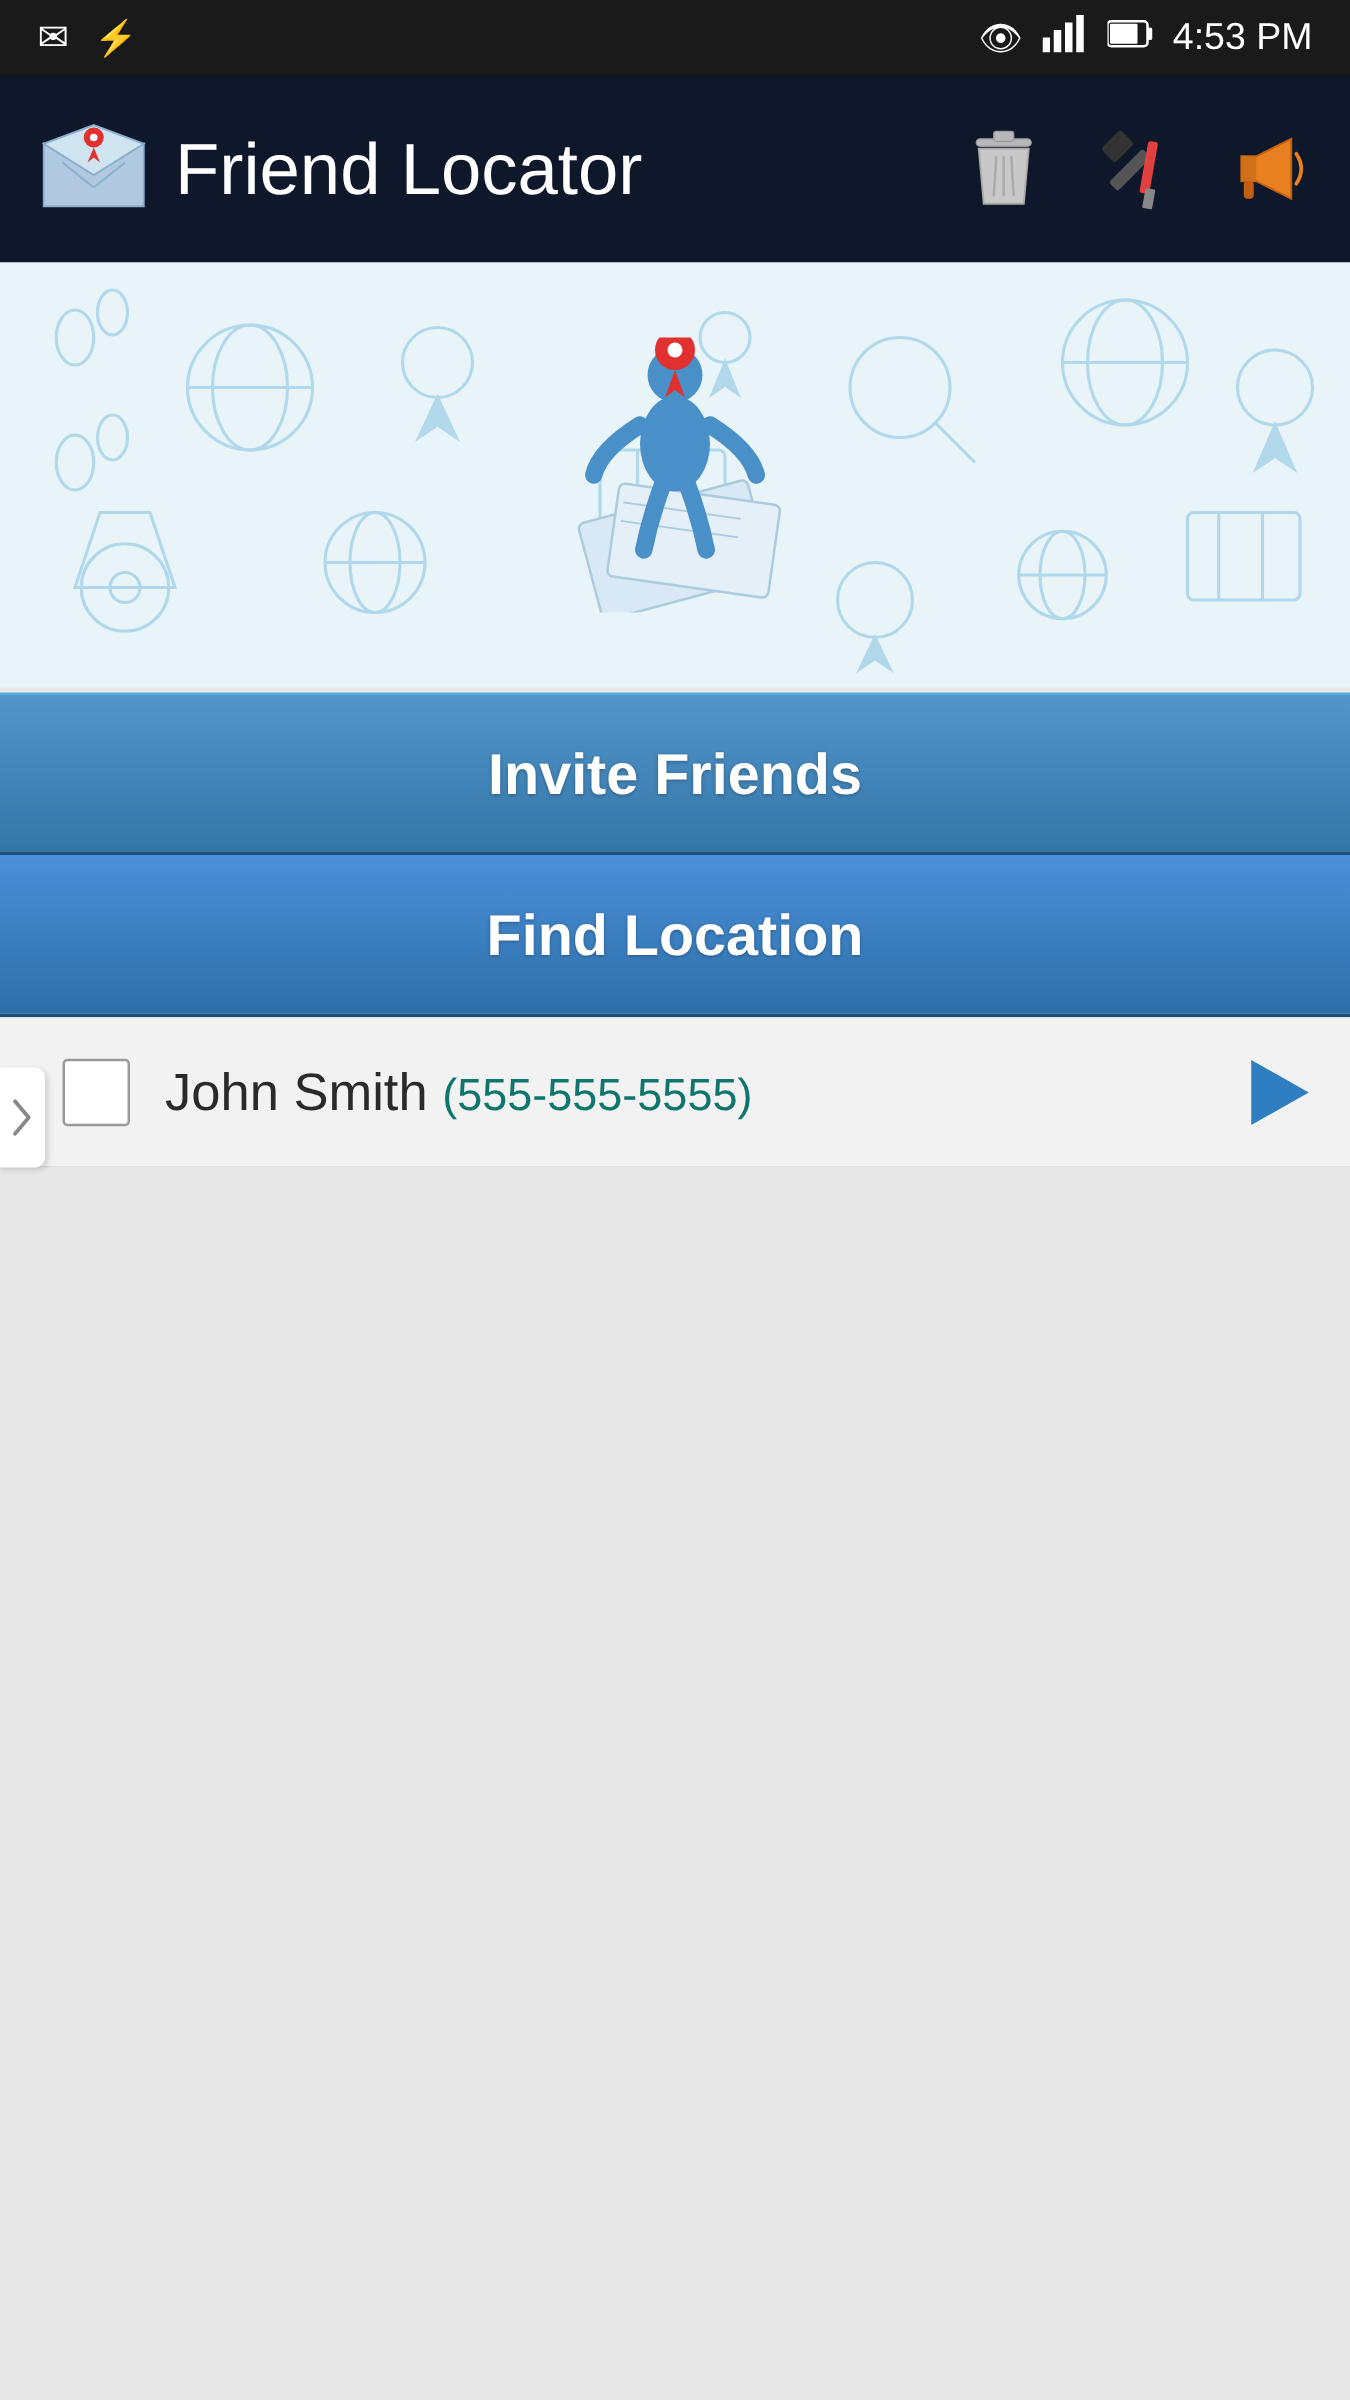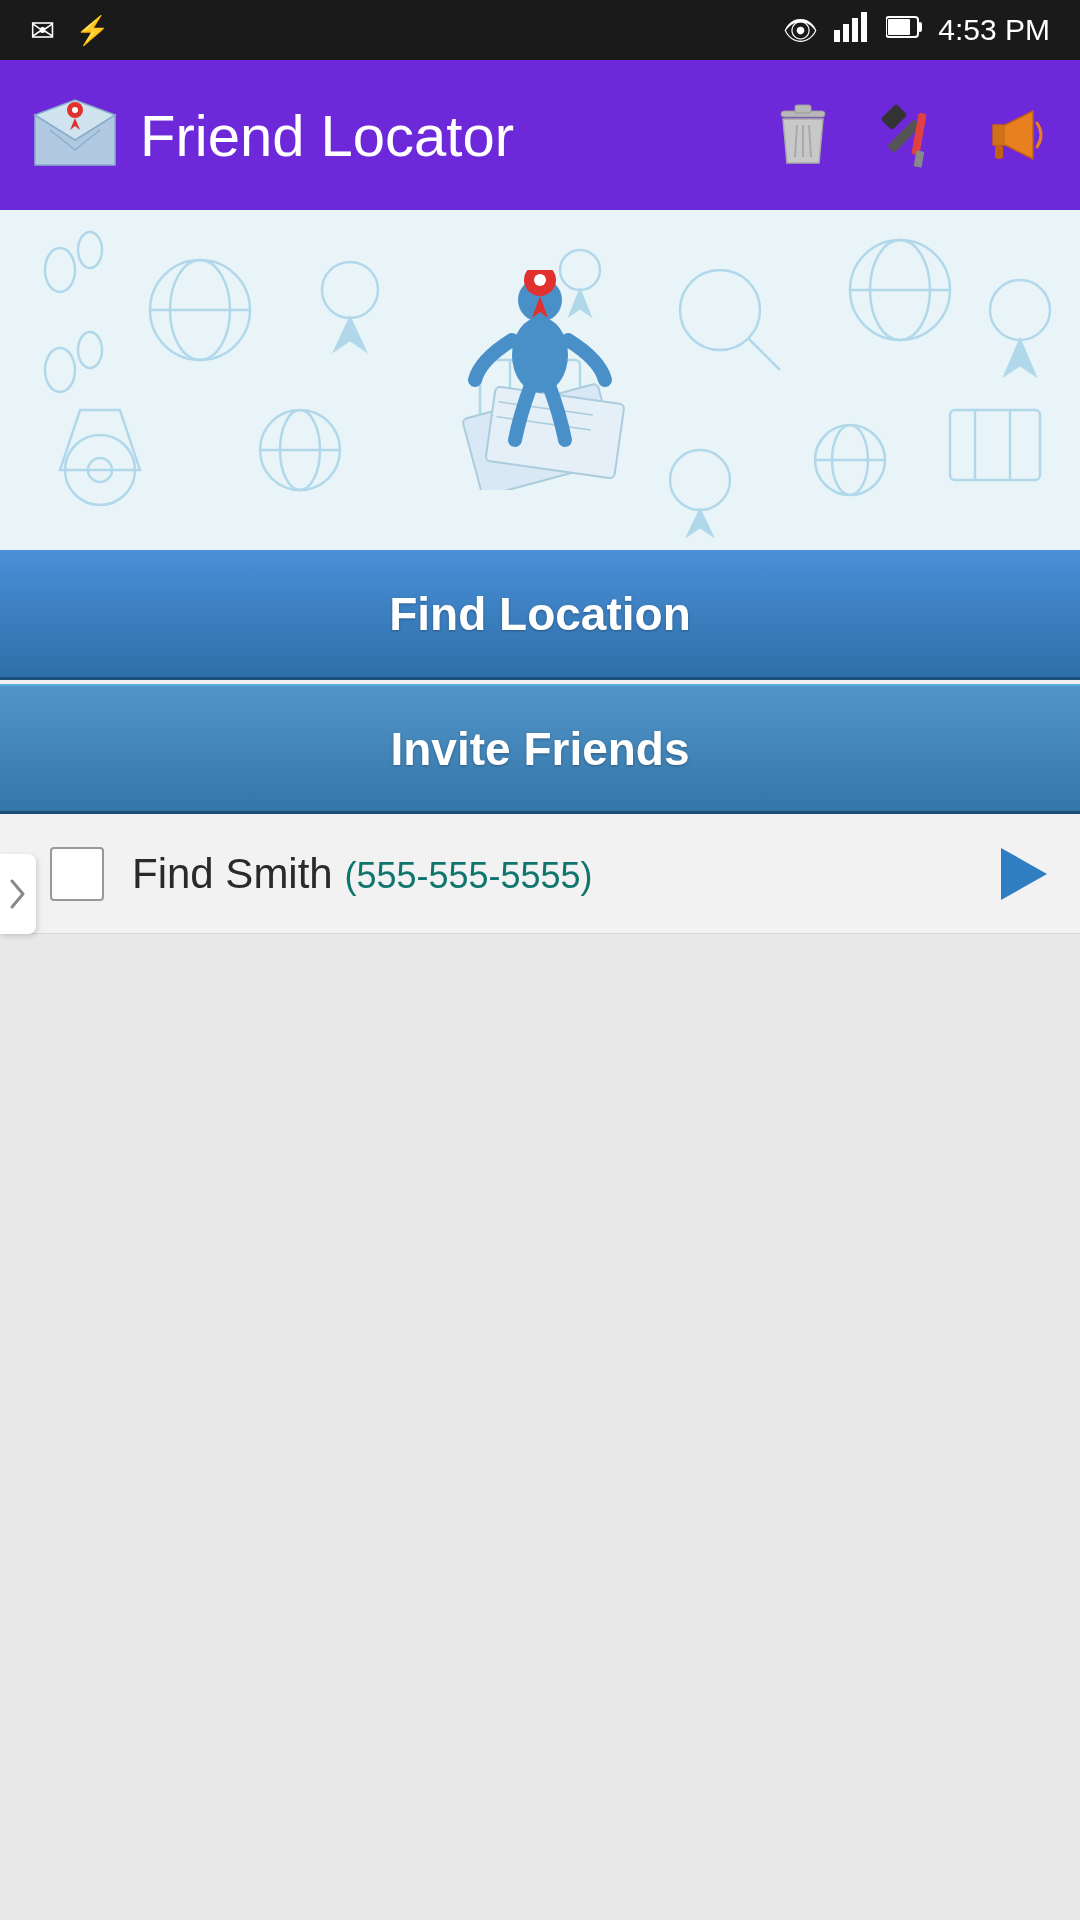--- a/index.html
+++ b/index.html
@@ -38,21 +38,21 @@
     .status-time {
       font-size: 30px;
       color: white;
       font-weight: 400;
     }
 
     
     .app-bar {
       width: 100%;
       height: 150px;
-      background: #6d28d9;
+      background: #0f172a;
       display: flex;
       align-items: center;
       padding: 0 30px;
       gap: 20px;
     }
     .app-bar-logo {
       width: 90px;
       height: 90px;
       flex-shrink: 0;
     }
@@ -379,36 +379,36 @@
       <path d="M110 118 Q120 145 125 170" stroke="#4a90c8" stroke-width="14" fill="none" stroke-linecap="round"></path>
 
       <circle cx="100" cy="10" r="16" fill="#e03030"></circle>
       <path d="M100 26 L92 48 L100 42 L108 48 Z" fill="#e03030"></path>
       <circle cx="100" cy="10" r="6" fill="white"></circle>
     </svg>
   </div>
 </div>
 
 <div class="btn-section">
+  <button class="big-button btn-invite">Invite Friends</button>
   <button class="big-button btn-find">Find Location</button>
-  <button class="big-button btn-invite">Invite Friends</button>
 </div>
 
 <div class="friend-list">
 
   <div class="side-chevron">
     <svg width="20" height="34" viewBox="0 0 20 34">
       <path d="M5 4 L16 17 L5 30" stroke="#888" stroke-width="3" fill="none" stroke-linecap="round" stroke-linejoin="round"></path>
     </svg>
   </div>
 
   <div class="friend-item">
     <div class="friend-checkbox"></div>
     <span class="friend-name">
-      <span>Find Smith</span>
+      <span>John Smith</span>
       <span class="friend-phone">(555-555-5555)</span>
     </span>
     <div class="friend-arrow">
       <div class="arrow-right"></div>
     </div>
   </div>
 
 
 </div>
 

